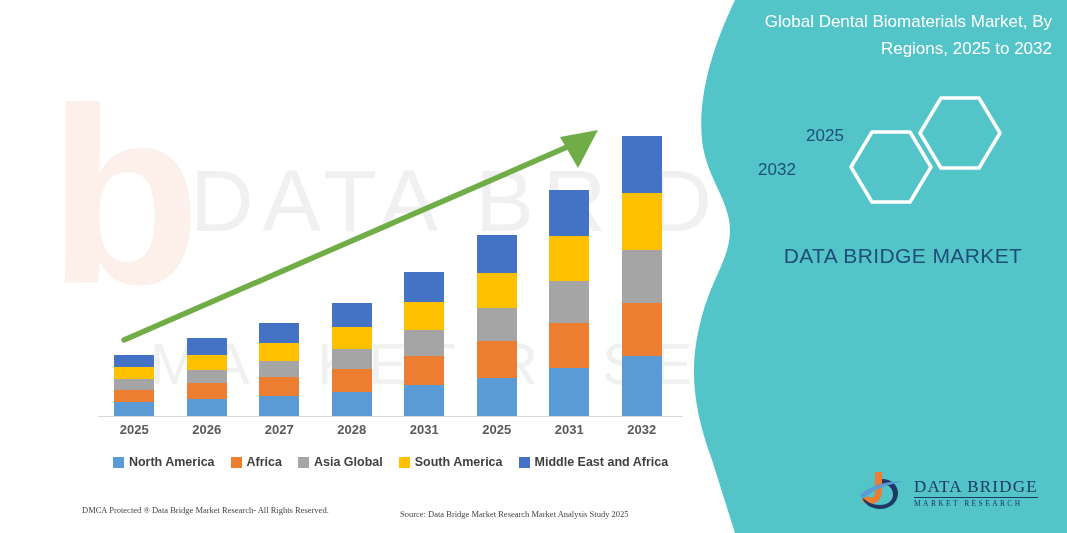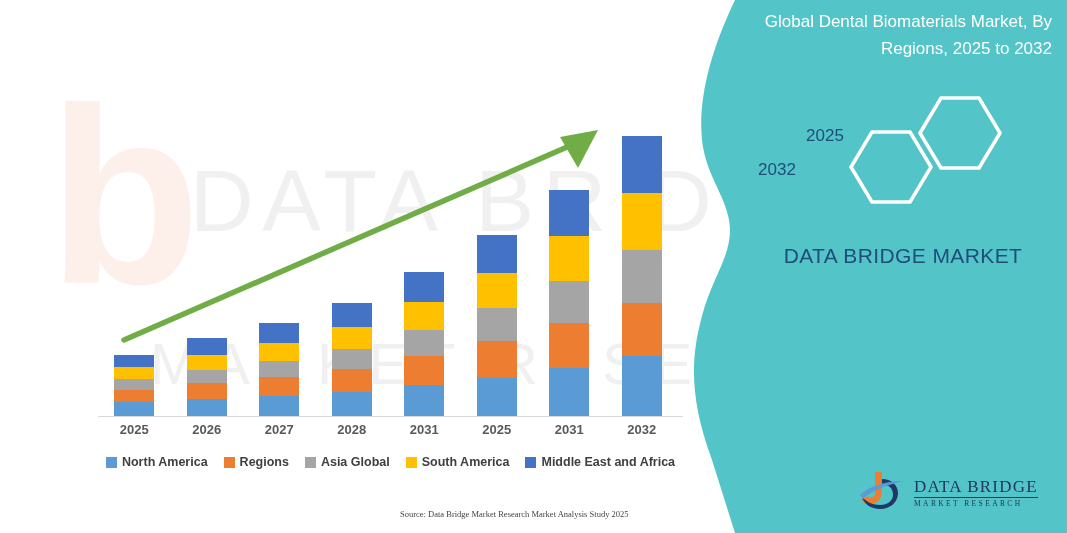--- a/index.html
+++ b/index.html
@@ -302,37 +302,38 @@
         <div class="xlabel" style="left: 513.75px;">2032</div>
       </div>
 
     <div class="legend" id="legend">
         <div class="legend-item">
           <span class="legend-swatch" style="background: rgb(91, 155, 213);"></span>
           <span class="legend-label">North America</span>
         </div>
         <div class="legend-item">
           <span class="legend-swatch" style="background: rgb(237, 125, 49);"></span>
-          <span class="legend-label">Regions</span>
+          <span class="legend-label">Africa</span>
         </div>
         <div class="legend-item">
           <span class="legend-swatch" style="background: rgb(165, 165, 165);"></span>
           <span class="legend-label">Asia Global</span>
         </div>
         <div class="legend-item">
           <span class="legend-swatch" style="background: rgb(255, 192, 0);"></span>
           <span class="legend-label">South America</span>
         </div>
         <div class="legend-item">
           <span class="legend-swatch" style="background: rgb(68, 114, 196);"></span>
           <span class="legend-label">Middle East and Africa</span>
         </div>
       </div>
 
     <div class="footer">
+      <div class="footer-left">DMCA Protected ® Data Bridge Market Research-  All Rights Reserved.</div>
       <div class="footer-right">Source: Data Bridge Market Research  Market Analysis Study 2025</div>
     </div>
   </div>
 
   <div class="right-panel">
     <svg class="teal-svg" viewBox="0 0 407 533" preserveAspectRatio="none">
       <path d="M 75 0 L 407 0 L 407 533 L 75 533 L 52 460 C 30 400 30 360 42 316 C 52 278 70 258 70 230 C 70 200 46 178 42 140 C 38 100 50 52 75 0 Z" fill="#53c4c7"></path>
     </svg>
 
     <div class="right-content">

